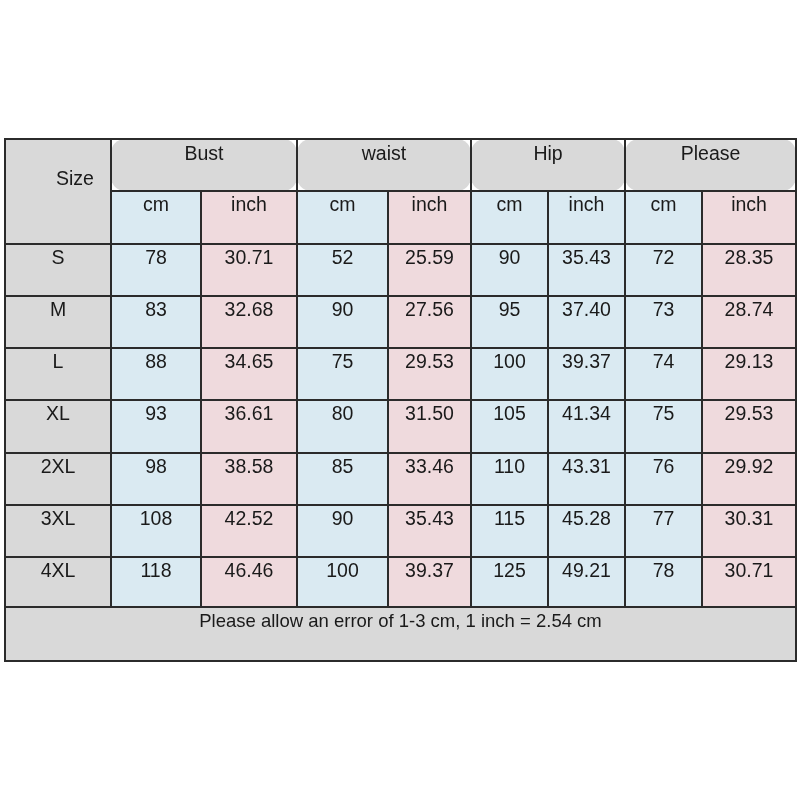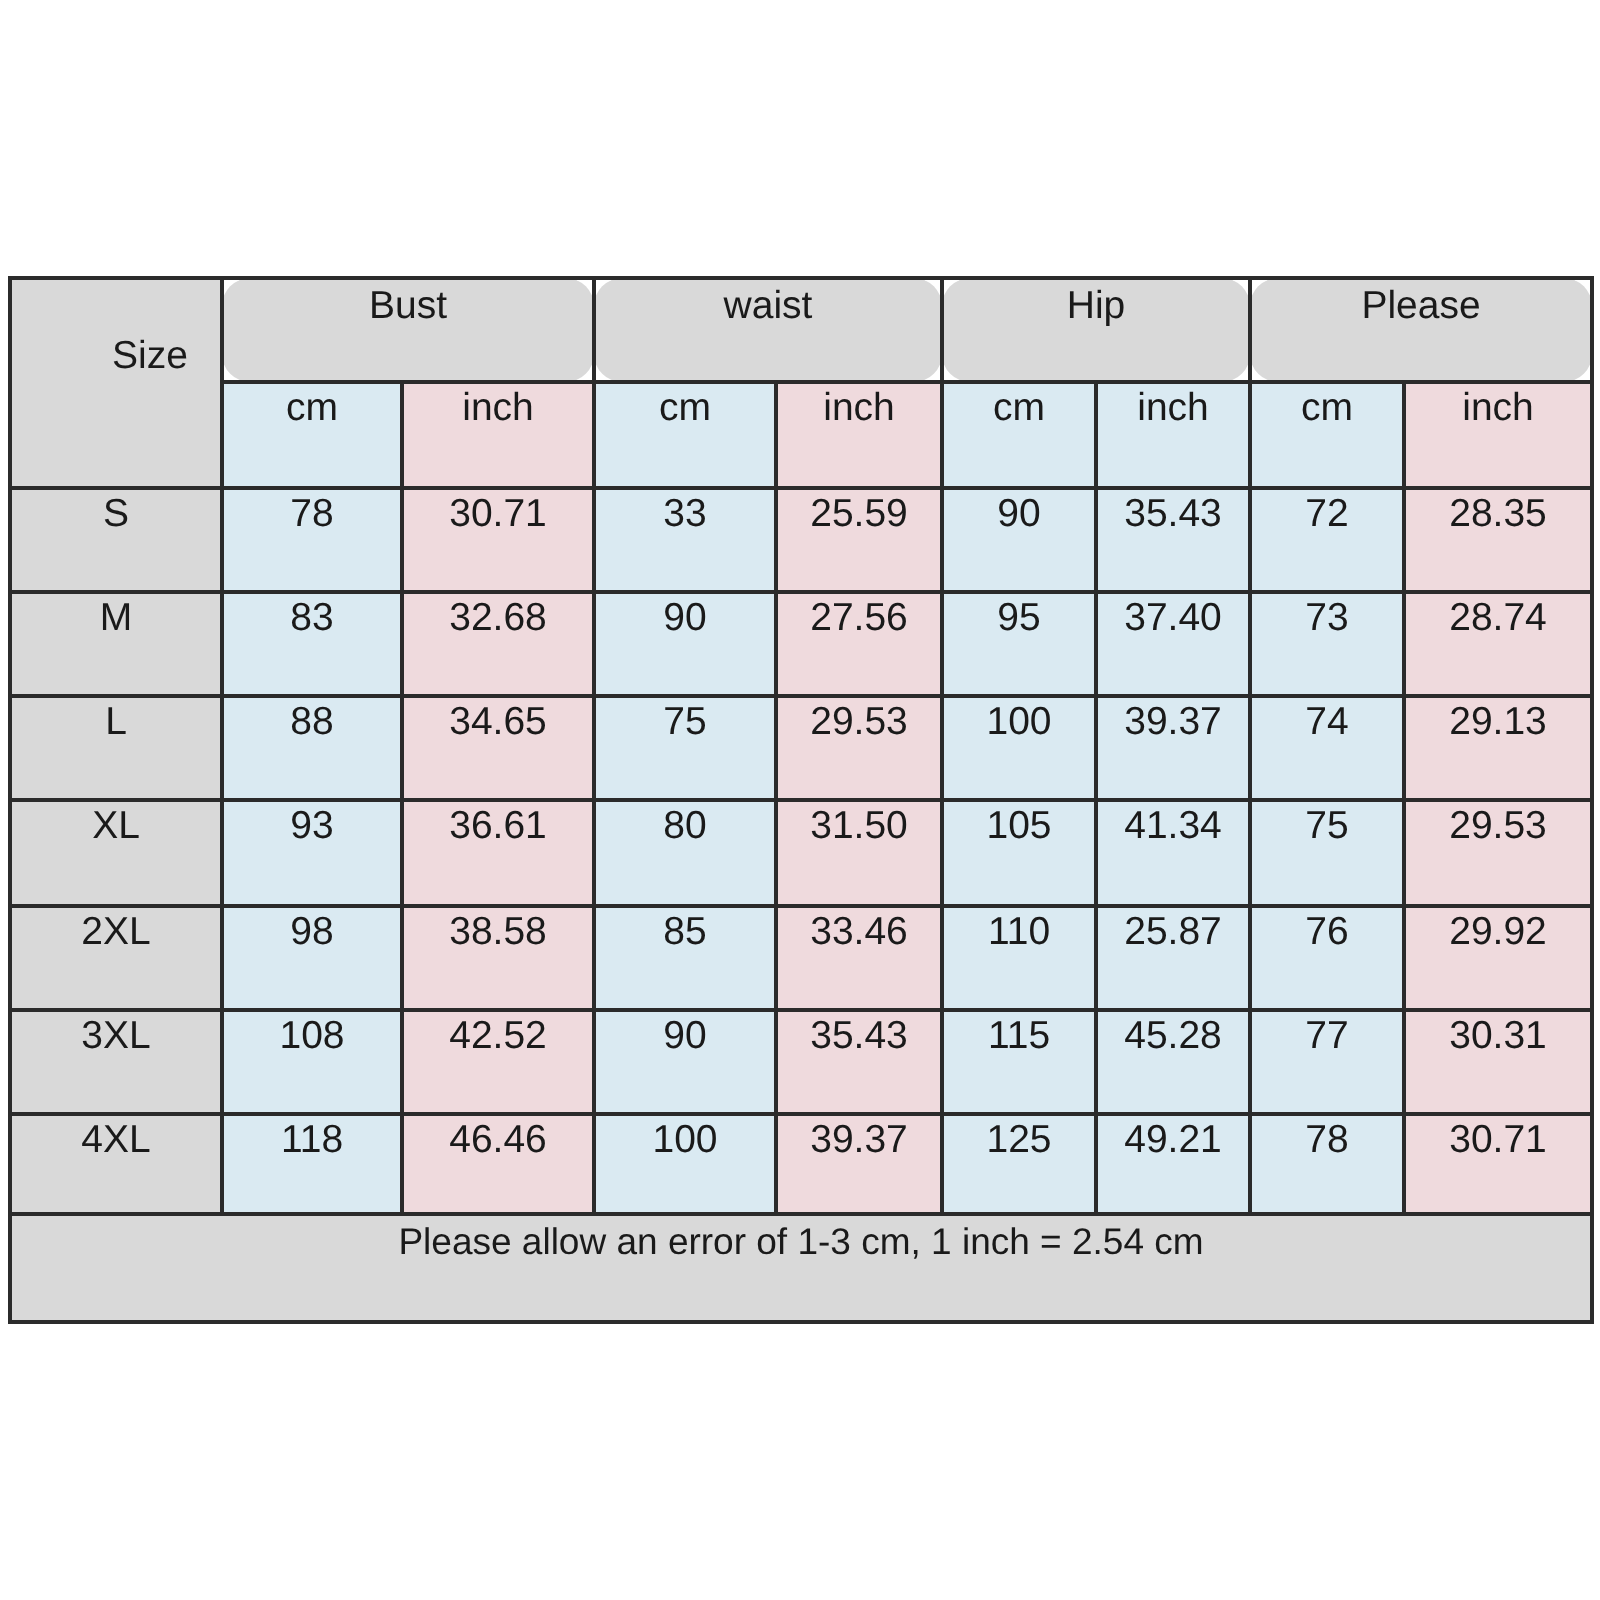--- a/index.html
+++ b/index.html
@@ -95,21 +95,21 @@
         <th class="c-pink unit-head">inch</th>
         <th class="c-blue unit-head">cm</th>
         <th class="c-blue unit-head">inch</th>
         <th class="c-blue unit-head">cm</th>
         <th class="c-pink unit-head">inch</th>
       </tr>
       <tr class="r-d0">
         <td class="c-gray size-cell">S</td>
         <td class="c-blue value-cell">78</td>
         <td class="c-pink value-cell">30.71</td>
-        <td class="c-blue value-cell">33</td>
+        <td class="c-blue value-cell">52</td>
         <td class="c-pink value-cell">25.59</td>
         <td class="c-blue value-cell">90</td>
         <td class="c-blue value-cell">35.43</td>
         <td class="c-blue value-cell">72</td>
         <td class="c-pink value-cell">28.35</td>
       </tr>
       <tr class="r-d1">
         <td class="c-gray size-cell">M</td>
         <td class="c-blue value-cell">83</td>
         <td class="c-pink value-cell">32.68</td>
@@ -142,21 +142,21 @@
         <td class="c-blue value-cell">75</td>
         <td class="c-pink value-cell">29.53</td>
       </tr>
       <tr class="r-d4">
         <td class="c-gray size-cell">2XL</td>
         <td class="c-blue value-cell">98</td>
         <td class="c-pink value-cell">38.58</td>
         <td class="c-blue value-cell">85</td>
         <td class="c-pink value-cell">33.46</td>
         <td class="c-blue value-cell">110</td>
-        <td class="c-blue value-cell">25.87</td>
+        <td class="c-blue value-cell">43.31</td>
         <td class="c-blue value-cell">76</td>
         <td class="c-pink value-cell">29.92</td>
       </tr>
       <tr class="r-d5">
         <td class="c-gray size-cell">3XL</td>
         <td class="c-blue value-cell">108</td>
         <td class="c-pink value-cell">42.52</td>
         <td class="c-blue value-cell">90</td>
         <td class="c-pink value-cell">35.43</td>
         <td class="c-blue value-cell">115</td>

